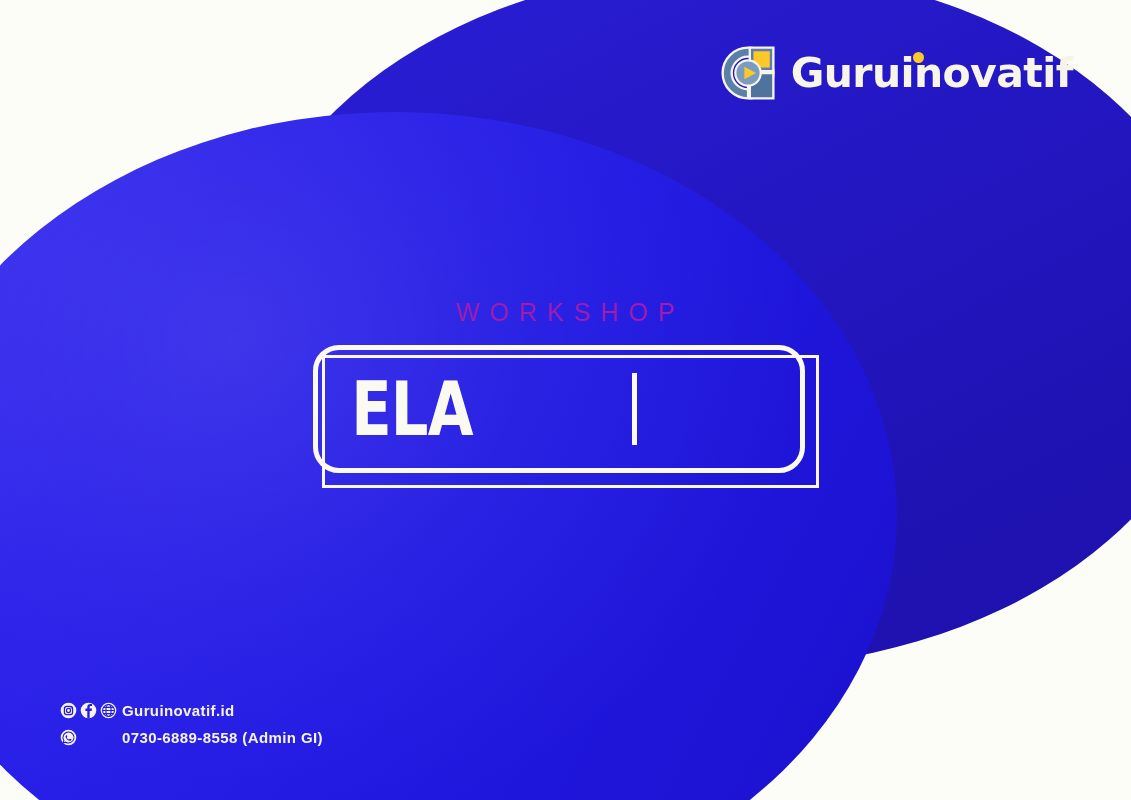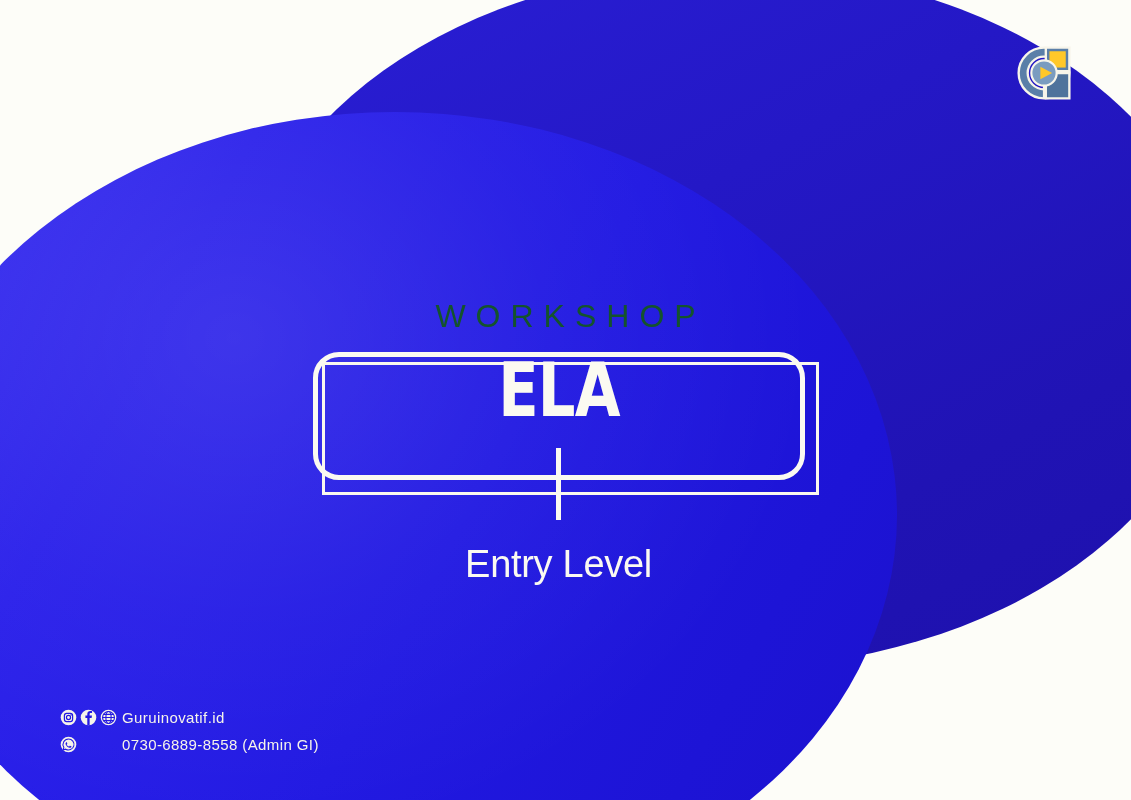--- a/index.html
+++ b/index.html
@@ -93,24 +93,24 @@
     top: 300px;
     width: 1131px;
     z-index: 5;
     display: flex;
     flex-direction: column;
     align-items: center;
   }
   #eyebrow {
     font-family: "Liberation Sans", sans-serif;
     font-weight: normal;
-    font-size: 32px;
+    font-size: 25px;
     letter-spacing: 10px;
     text-indent: 10px;
-    color: #14532d;
+    color: #a21caf;
     margin-bottom: 20px;
     line-height: 1;
   }
 
   
   #frame-outer {
     position: relative;
     width: 506px;
     height: 143px;
   }
@@ -130,21 +130,20 @@
     width: 492px;
     height: 128px;
     border: 5px solid #fbfaf1;
     border-radius: 26px;
     box-sizing: border-box;
     display: flex;
     align-items: center;
     justify-content: space-between;
     gap: 24px;
     padding: 0 18px;
-    flex-direction: column;
   }
   #ela {
     font-family: "DejaVu Sans", sans-serif;
     font-weight: bold;
     font-size: 74px;
     line-height: 0.9;
     color: #fbfaf1;
     transform: scaleX(0.80);
     transform-origin: center;
     letter-spacing: -1px;
@@ -172,23 +171,24 @@
     left: 60px;
     bottom: 44px;
     z-index: 6;
     color: #f6f4ea;
     font-family: "Liberation Sans", sans-serif;
     font-size: 15px;
     letter-spacing: 0.4px;
   }
   .contact-row {
     display: flex;
-    align-items: flex-end;
+    align-items: flex-start;
     height: 24px;
     margin-bottom: 3px;
+    font-weight: bold;
   }
   .icon-group {
     display: flex;
     align-items: center;
     gap: 3px;
     width: 62px;
     flex: 0 0 auto;
   }
   .cicon {
     width: 17px;
@@ -211,33 +211,36 @@
   <div id="brand">
     <svg id="brand-mark" viewBox="0 0 64 64">
       <path d="M32 4 A28 28 0 1 0 32 60 A28 28 0 0 0 32 4 Z M32 14 A18 18 0 1 1 32 50 A18 18 0 1 1 32 14 Z" fill="#5a7fa8" stroke="#f7f5ea" stroke-width="2.6"></path>
       <path d="M34 4 L60 4 L60 30 L34 30 Z" fill="#5a7fa8" stroke="#f7f5ea" stroke-width="2.6"></path>
       <path d="M38 8 L56 8 L56 26 L38 26 Z" fill="#ffc829"></path>
       <path d="M34 32 L60 32 L60 60 L34 60 Z" fill="#4f739c" stroke="#f7f5ea" stroke-width="2.6"></path>
       <circle cx="32" cy="32" r="14" fill="#7a9cc0" stroke="#f7f5ea" stroke-width="2.4"></circle>
       <path d="M28 25 L41 32 L28 39 Z" fill="#ffc829"></path>
       <path d="M32 46 L32 60" stroke="#f7f5ea" stroke-width="2.4"></path>
     </svg>
+    <div id="brand-name">
+      <span>Guruinovatif</span>
+      <span id="brand-idot"></span>
+    </div>
   </div>
 
   <div id="title-block">
 
     <div id="eyebrow">WORKSHOP</div>
 
     <div id="frame-outer">
       <div id="frame-shadow"></div>
       <div id="frame-inner">
         <div id="ela">ELA</div>
         <div id="ela-divider"></div>
         <div id="subtitle">
-          <div>Entry Level</div>
         </div>
       </div>
     </div>
 
   </div>
 
   <div id="contact">
 
     <div class="contact-row">
       <div class="icon-group">

